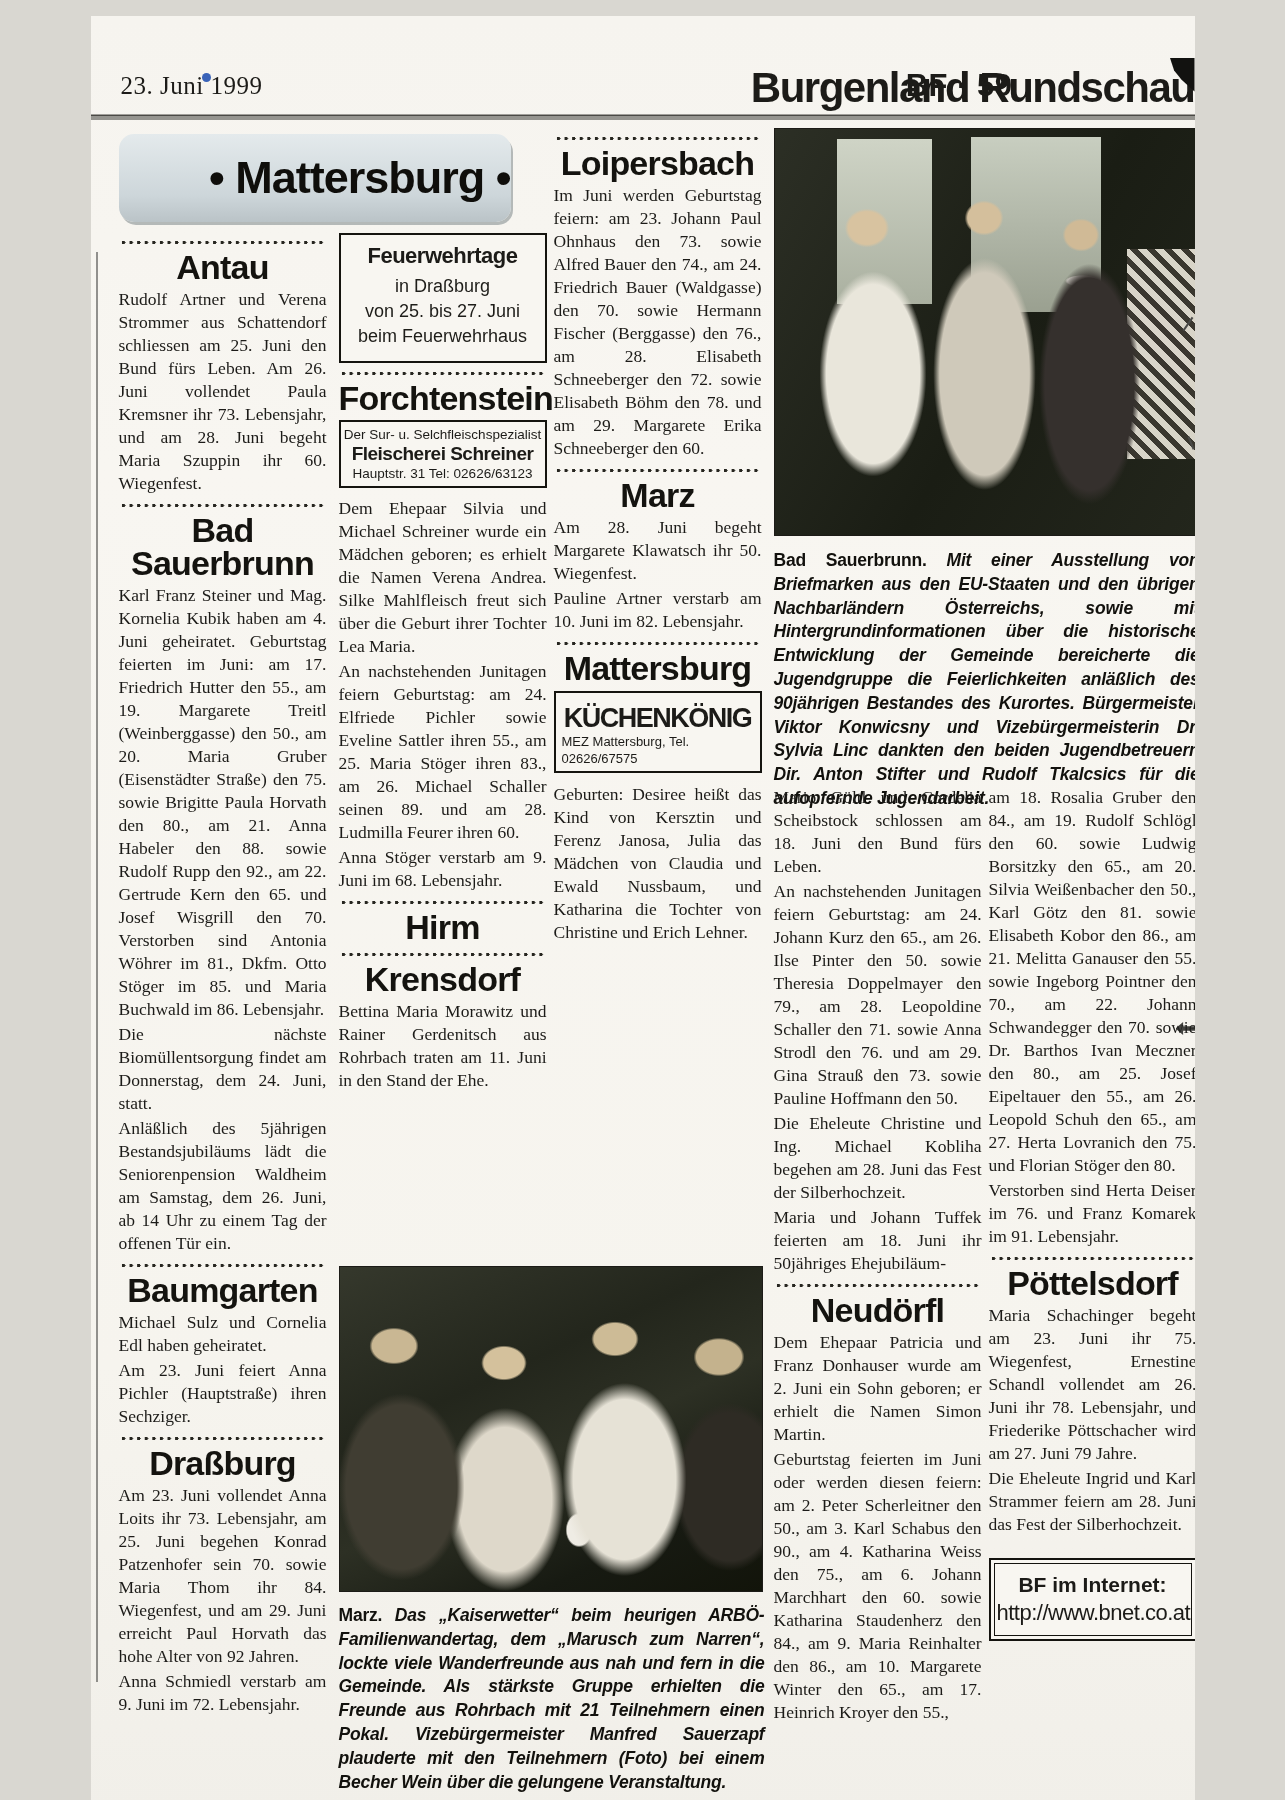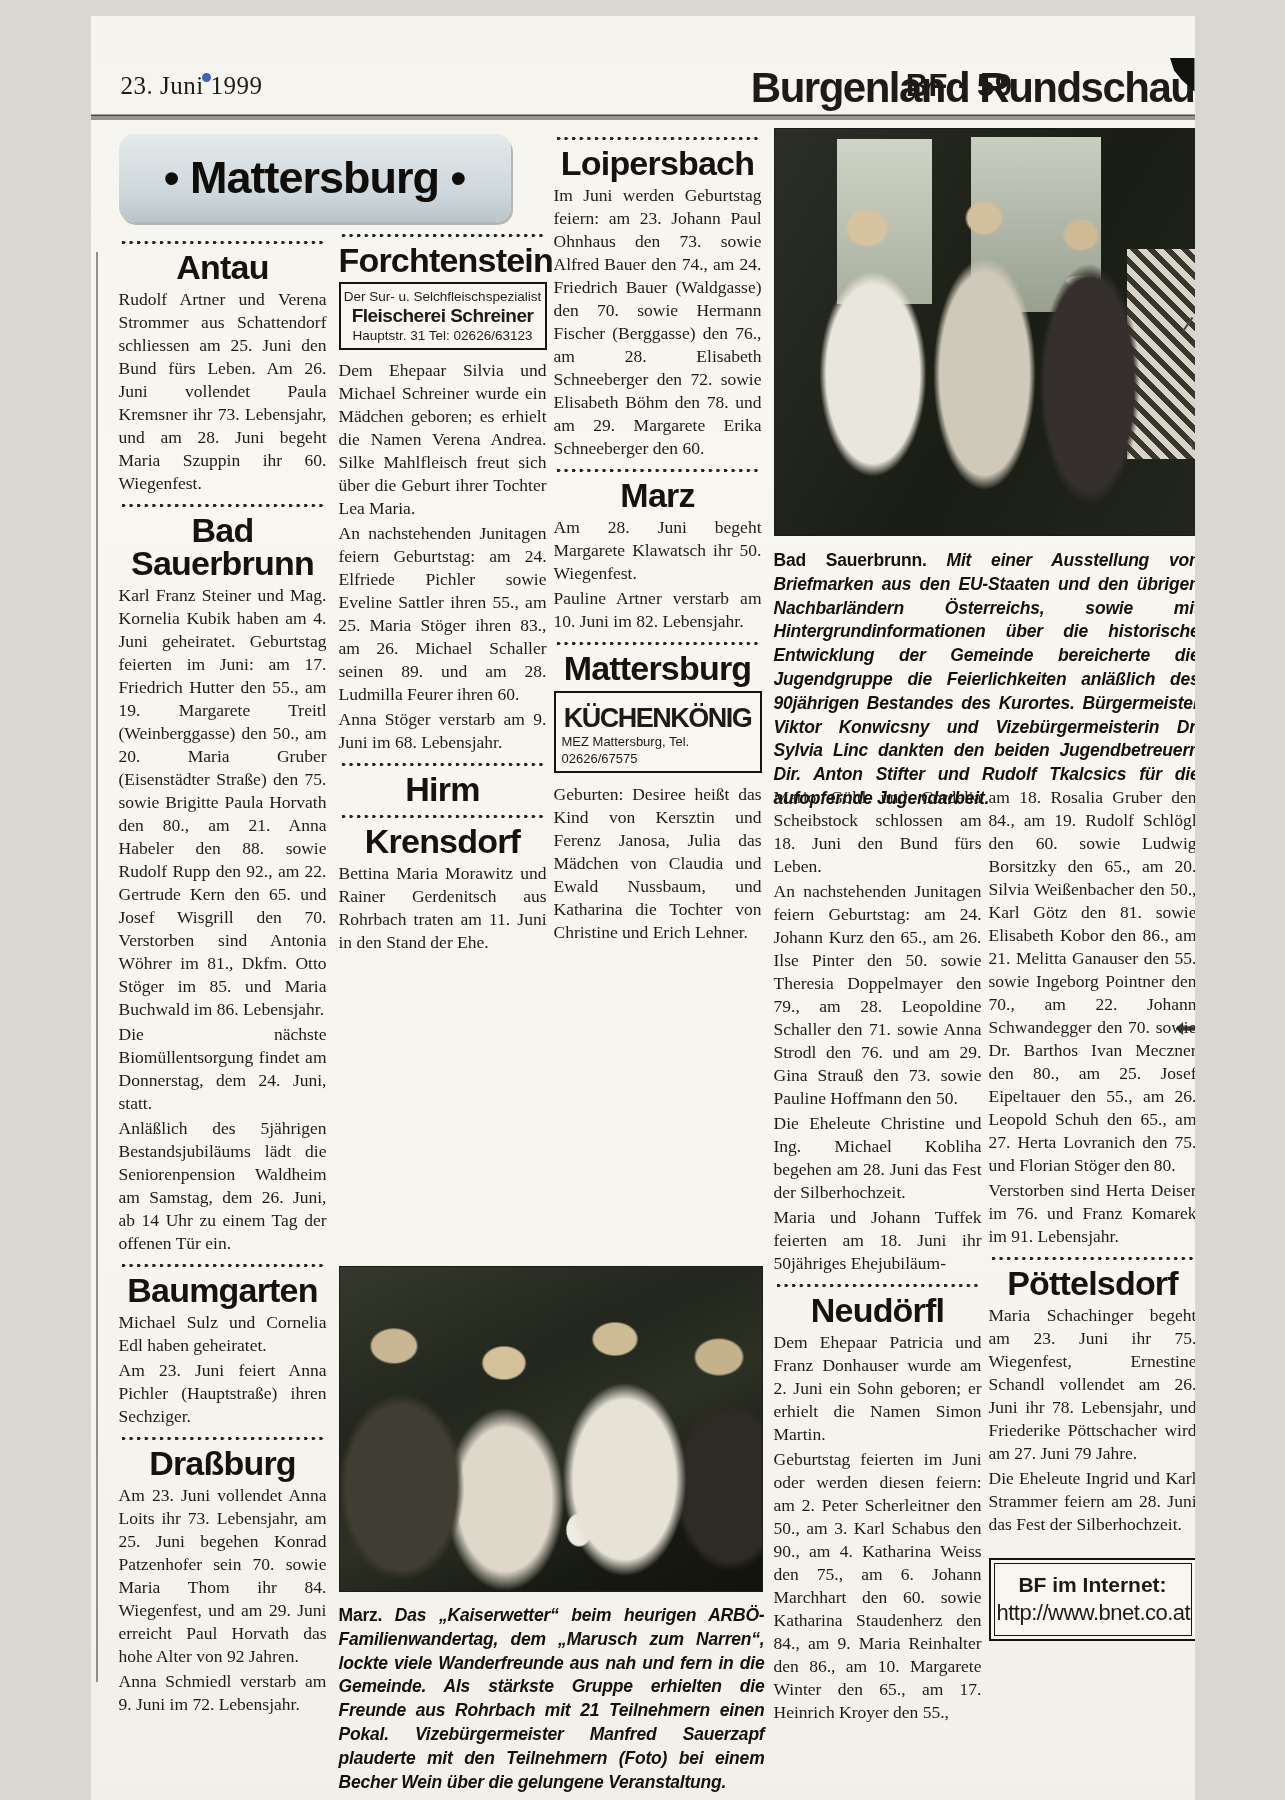--- a/index.html
+++ b/index.html
@@ -22,21 +22,21 @@
   }
   .header-rule { position:absolute; top:100px; left:0; width:1285px; height:4px;
     background:#95948f; box-shadow:0 -1.5px 0 #4a4945; }
   .blue-dot { position:absolute; left:111px; top:57px; width:9px; height:9px; border-radius:50%; background:#3a63b8; }
 
   
   .badge {
     position:absolute; left:28px; top:118px; width:392px; height:88px;
     background:linear-gradient(180deg,#e4eaec 0%,#cdd6da 70%,#bac3c7 100%);
     border-radius:15px; box-shadow:2px 3px 0 rgba(125,135,139,0.55);
-    display:flex; align-items:center; justify-content:center;
+    display:flex; align-items:center; justify-content:flex-end;
     font-family:"Liberation Sans",sans-serif; font-weight:bold; font-size:45px;
     letter-spacing:-1px; color:#0f0e0b;
   }
 
   
   .col { position:absolute; width:208px; font-size:17.5px; line-height:23px; text-align:justify; }
   #col1 { left:28px;  top:224px; }
   #col2 { left:248px; top:217px; }
   #col3 { left:463px; top:120px; }
   #col4 { left:683px; top:770px; }
@@ -168,20 +168,26 @@
     <h2 class="sec">Baumgarten</h2>
     <p>Michael Sulz und Cornelia Edl haben geheiratet.</p>
     <p>Am 23. Juni feiert Anna Pichler (Hauptstraße) ihren Sechziger.</p>
     <div class="rule"></div>
     <h2 class="sec">Draßburg</h2>
     <p>Am 23. Juni vollendet Anna Loits ihr 73. Lebensjahr, am 25. Juni begehen Konrad Patzenhofer sein 70. sowie Maria Thom ihr 84. Wiegenfest, und am 29. Juni erreicht Paul Horvath das hohe Alter von 92 Jahren.</p>
     <p>Anna Schmiedl verstarb am 9. Juni im 72. Lebensjahr.</p>
   </section>
 
   <section class="col" id="col2">
+    <div class="adbox" id="feuerwehr-box">
+      <div class="t">Feuerwehrtage</div>
+      <div class="l">in Draßburg</div>
+      <div class="l">von 25. bis 27. Juni</div>
+      <div class="l">beim Feuerwehrhaus</div>
+    </div>
     <div class="rule"></div>
     <h2 class="sec">Forchtenstein</h2>
     <div class="adbox" id="schreiner-ad">
       <div class="s1">Der Sur- u. Selchfleischspezialist</div>
       <div class="s2">Fleischerei Schreiner</div>
       <div class="s3">Hauptstr. 31 Tel: 02626/63123</div>
     </div>
     <p>Dem Ehepaar Silvia und Michael Schreiner wurde ein Mädchen geboren; es erhielt die Namen Verena Andrea. Silke Mahlfleisch freut sich über die Geburt ihrer Tochter Lea Maria.</p>
     <p>An nachstehenden Junitagen feiern Geburtstag: am 24. Elfriede Pichler sowie Eveline Sattler ihren 55., am 25. Maria Stöger ihren 83., am 26. Michael Schaller seinen 89. und am 28. Ludmilla Feurer ihren 60.</p>
     <p>Anna Stöger verstarb am 9. Juni im 68. Lebensjahr.</p>

